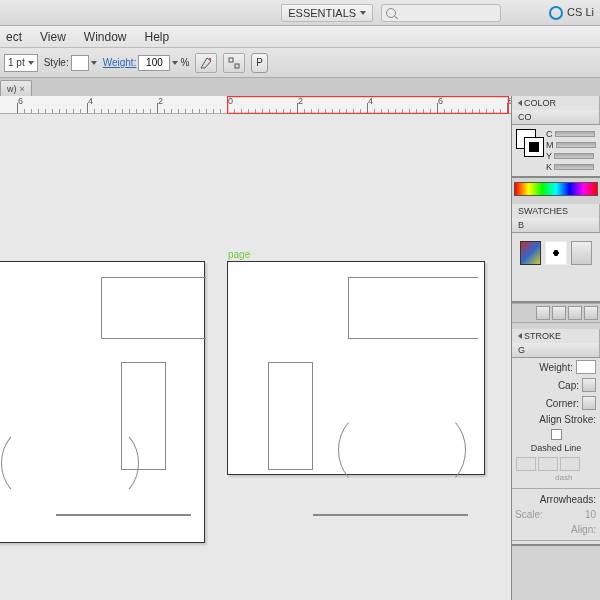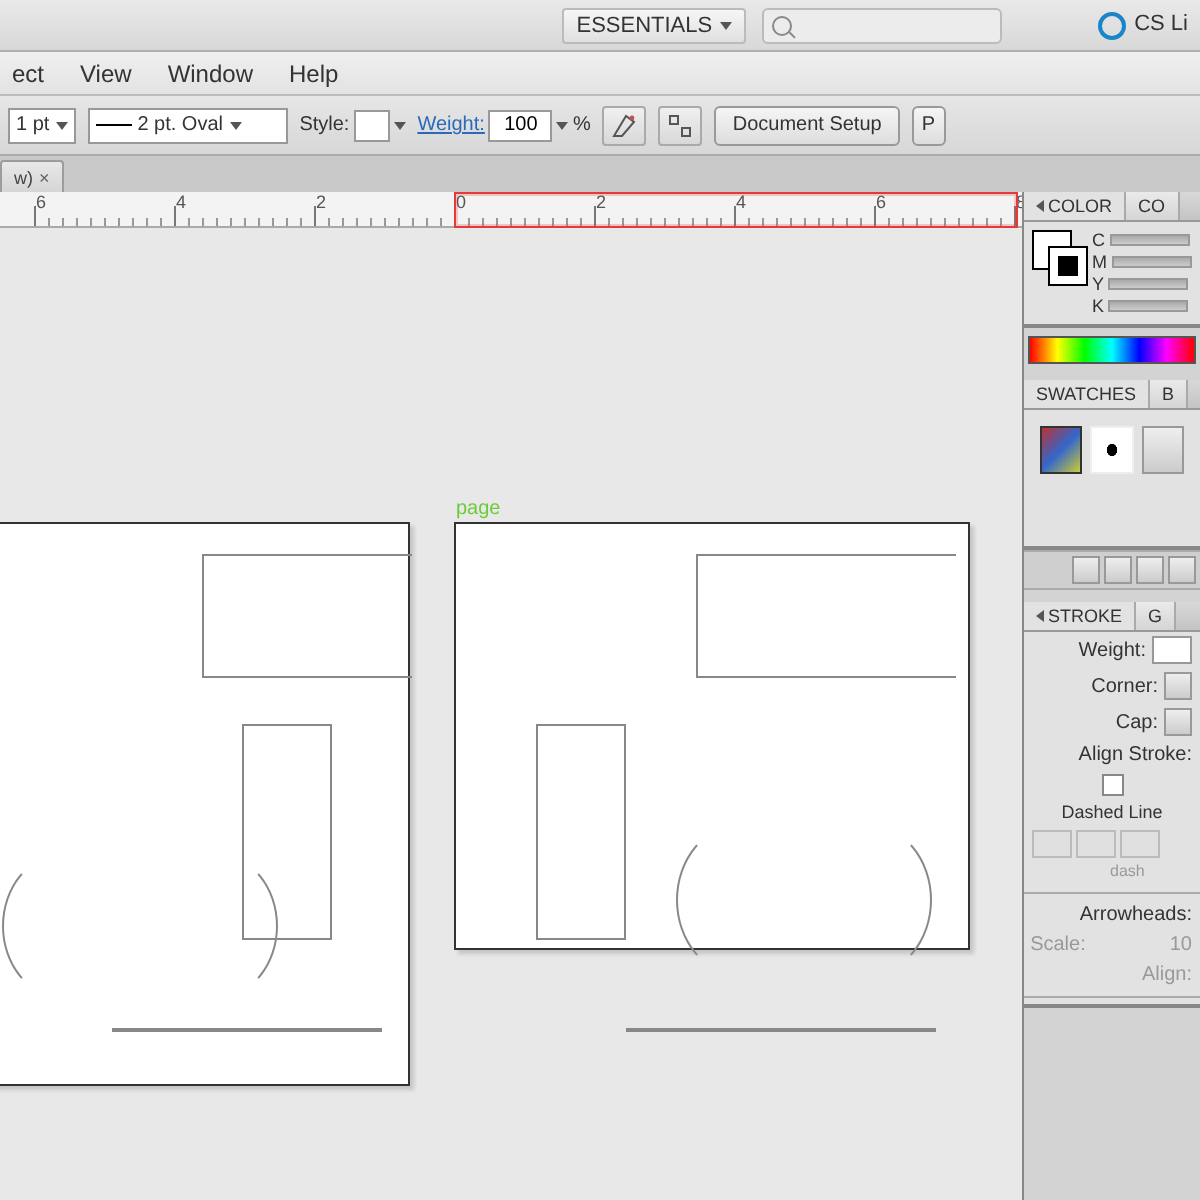--- a/index.html
+++ b/index.html
@@ -43,21 +43,21 @@
   .tick-minor { position:absolute; bottom:0; width:1px; height:4px; background:#999;}
   .tick-label { position:absolute; top:0; font-size:9px; color:#555; transform: translateX(1px);}
   .board { position:absolute; top:18px; left:0; right:0; bottom:0; background:#e8e8e8; }
   .artboard { position:absolute; background:#fff; border:1px solid #333; box-shadow: 2px 2px 2px rgba(0,0,0,.15); }
   .artboard .label { position:absolute; top:-13px; left:0; font-size:10px; color:#6dcb3a; }
   .shape { position:absolute; border:1px solid #888; background:transparent; }
   .arc { position:absolute; border:1px solid #888; border-radius:50%; }
 
   
   .right-stack { position: absolute; top: 96px; right: 0; width: 89px; bottom: 0; background: #d3d3d3; border-left: 1px solid #888; display:flex; flex-direction:column; font-size: 9px; color:#333;}
-  .panel-tabs { display:flex; background: linear-gradient(#d8d8d8,#c4c4c4); border-bottom:1px solid #999; }
+  .panel-tabs { display:flex; background: linear-gradient(#d8d8d8,#c4c4c4); border-bottom:1px solid #999;flex-direction:column; }
   .panel-tab { padding: 2px 6px; font-size:9px; border-right:1px solid #aaa; background: linear-gradient(#eaeaea,#d5d5d5); cursor:pointer;}
   .panel-tab.active { background:#e2e2e2; }
   .panel-tab .tri { display:inline-block; width:0;height:0; border-top:3px solid transparent;border-bottom:3px solid transparent; border-right:4px solid #555; margin-right:2px;}
   .panel-body { background:#e2e2e2; padding:4px; border-bottom:2px solid #888;}
   .color-fill { position:relative; width:28px; height:28px;}
   .swatch-fill { position:absolute; width:20px;height:20px; background:#fff; border:1px solid #000; top:0;left:0;}
   .swatch-stroke { position:absolute; width:20px;height:20px; background:#fff; border:1px solid #000; top:8px;left:8px;}
   .swatch-stroke::after { content:''; position:absolute; inset:4px; border:1px solid #000; background:#000;}
   .cmyk { display:flex; flex-direction:column; gap:1px; margin-left:2px;}
   .cmyk-row { display:flex; align-items:center; gap:2px; font-size:9px;}
@@ -102,25 +102,20 @@
   <span class="menu-item">View</span>
   <span class="menu-item">Window</span>
   <span class="menu-item">Help</span>
 </div>
 
 <div class="control-bar">
   <div class="dropdown">
     <span>1 pt</span>
     <span class="down-caret"></span>
   </div>
-  <div class="dropdown" style="width:100px;">
-    <span class="brush-line" style="width:18px;"></span>
-    <span>2 pt. Oval</span>
-    <span class="down-caret"></span>
-  </div>
   <div class="ctrl-field">
     <span>Style:</span>
     <div class="style-swatch"></div>
     <span class="down-caret"></span>
   </div>
   <div class="ctrl-field">
     <span style="color:#2a6ab8;text-decoration:underline;">Weight:</span>
     <input class="opacity-box" value="100" style="">
     <span class="down-caret"></span>
     <span>%</span>
@@ -129,23 +124,20 @@
     <svg width="14" height="14" viewBox="0 0 14 14">
         <path d="M2 12 L8 2 L12 5 L6 12 Z" fill="none" stroke="#555" stroke-width="1"></path>
         <circle cx="11" cy="3" r="1.2" fill="#b55"></circle>
       </svg>
   </div>
   <div class="tool-icon">
     <svg width="14" height="14" viewBox="0 0 14 14">
         <rect x="2" y="2" width="4" height="4" fill="none" stroke="#555"></rect>
         <rect x="8" y="8" width="4" height="4" fill="none" stroke="#555"></rect>
       </svg>
-  </div>
-  <div class="btn">
-    <span>Document Setup</span>
   </div>
   <div class="btn" style="padding:0 4px;">
     <span>P</span>
   </div>
 </div>
 
 <div class="doc-tab-bar">
   <div class="doc-tab">
     <span>w)</span>
     <span class="close-x">×</span>
@@ -309,27 +301,27 @@
   <div class="panel-tabs" style="margin-top:6px;">
     <div class="panel-tab active"><span class="tri"></span><span>STROKE</span></div>
     <div class="panel-tab">G</div>
   </div>
   <div class="panel-body stroke-panel" style="padding:0;">
     <div class="srow">
         <span>Weight:</span>
         <div class="field"></div>
       </div>
     <div class="srow">
-        <span>Corner:</span>
+        <span>Cap:</span>
         <div class="iconset">
           <div class="mini-ico"></div>
         </div>
       </div>
     <div class="srow">
-        <span>Cap:</span>
+        <span>Corner:</span>
         <div class="iconset">
           <div class="mini-ico"></div>
         </div>
       </div>
     <div class="srow">
         <span>Align Stroke:</span>
       </div>
     <div class="dashed-row">
       <div class="check"></div>
       <span>Dashed Line</span>

